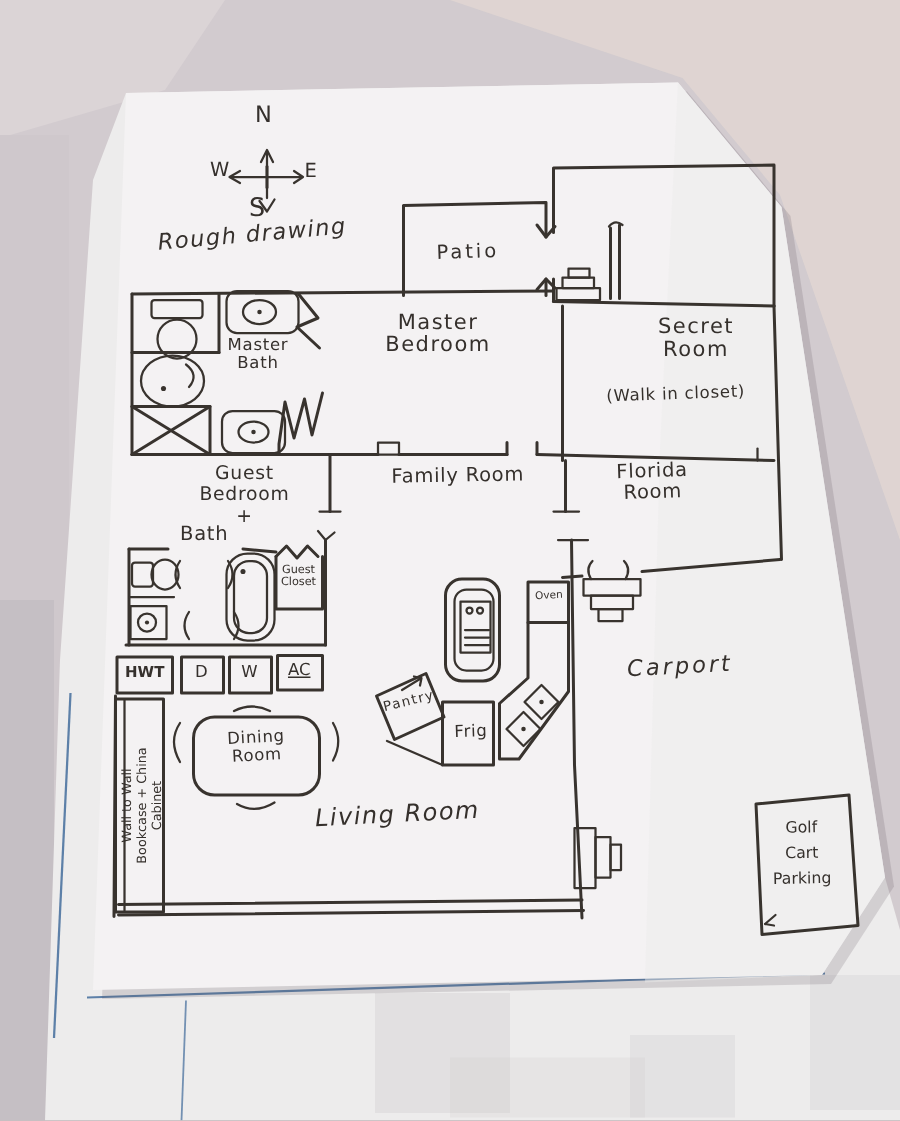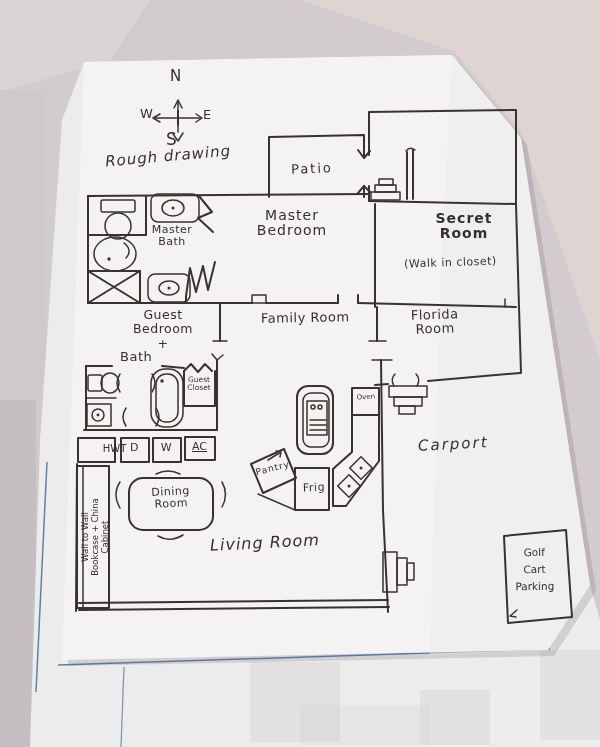--- a/index.html
+++ b/index.html
@@ -259,36 +259,36 @@
 
   <div class="lbl cursive" style="left:105px;top:148px;font-size:15px;transform:rotate(-5deg);letter-spacing:1px;">Rough drawing</div>
 
   <div class="lbl" style="left:291px;top:162px;font-size:13px;letter-spacing:2px;transform:rotate(-2deg);">Patio</div>
 
   <div class="lbl" style="left:146px;top:224px;width:52px;font-size:11px;">Master
 Bath</div>
   <div class="lbl" style="left:238px;top:208px;width:108px;font-size:14px;letter-spacing:1px;">Master
 Bedroom</div>
 
-  <div class="lbl" style="left:420px;top:211px;width:88px;font-size:14px;letter-spacing:1px;font-weight:bold;">Secret
+  <div class="lbl" style="left:420px;top:211px;width:88px;font-size:14px;letter-spacing:1px;">Secret
 Room</div>
   <div class="lbl" style="left:383px;top:257px;width:135px;font-size:11px;transform:rotate(-2deg);">(Walk in closet)</div>
 
   <div class="lbl" style="left:261px;top:311px;font-size:13px;transform:rotate(-1deg);">Family Room</div>
   <div class="lbl" style="left:399px;top:308px;width:72px;font-size:13px;transform:rotate(-2deg);">Florida
 Room</div>
 
   <div class="lbl" style="left:102px;top:308px;width:122px;font-size:12.5px;line-height:1.15;">Guest
 Bedroom
 +</div>
   <div class="lbl" style="left:120px;top:350px;font-size:13px;">Bath</div>
   <div class="lbl" style="left:184px;top:376px;width:30px;font-size:7.5px;letter-spacing:0;">Guest
 Closet</div>
 
-  <div class="lbl" style="left:97px;top:443px;width:35px;font-size:10px;letter-spacing:0;">HWT</div>
+  <div class="lbl" style="left:79px;top:443px;width:35px;font-size:10px;letter-spacing:0;font-weight:bold;">HWT</div>
   <div class="lbl" style="left:121px;top:442px;width:27px;font-size:11px;">D</div>
   <div class="lbl" style="left:153px;top:442px;width:27px;font-size:11px;">W</div>
   <div class="lbl" style="left:185px;top:441px;width:29px;font-size:11px;letter-spacing:0;text-decoration:underline;">AC</div>
 
   <div class="lbl" style="left:80px;top:606px;width:138px;height:30px;font-size:8.5px;line-height:1.18;letter-spacing:0;transform:rotate(-90deg);transform-origin:0 0;">Wall to Wall
 Bookcase + China
 Cabinet</div>
 
   <div class="lbl" style="left:139px;top:486px;width:64px;font-size:11px;transform:rotate(-3deg);">Dining
 Room</div>

